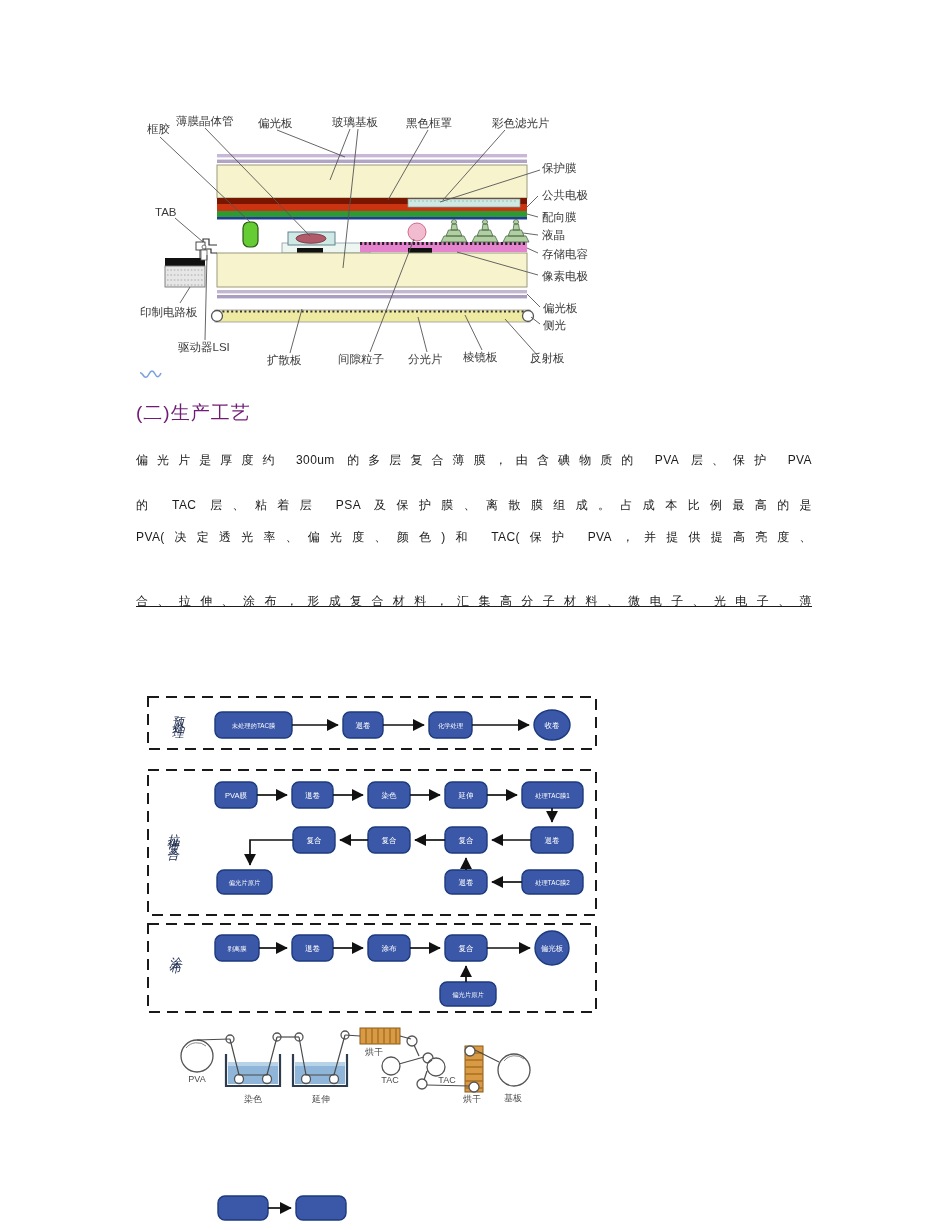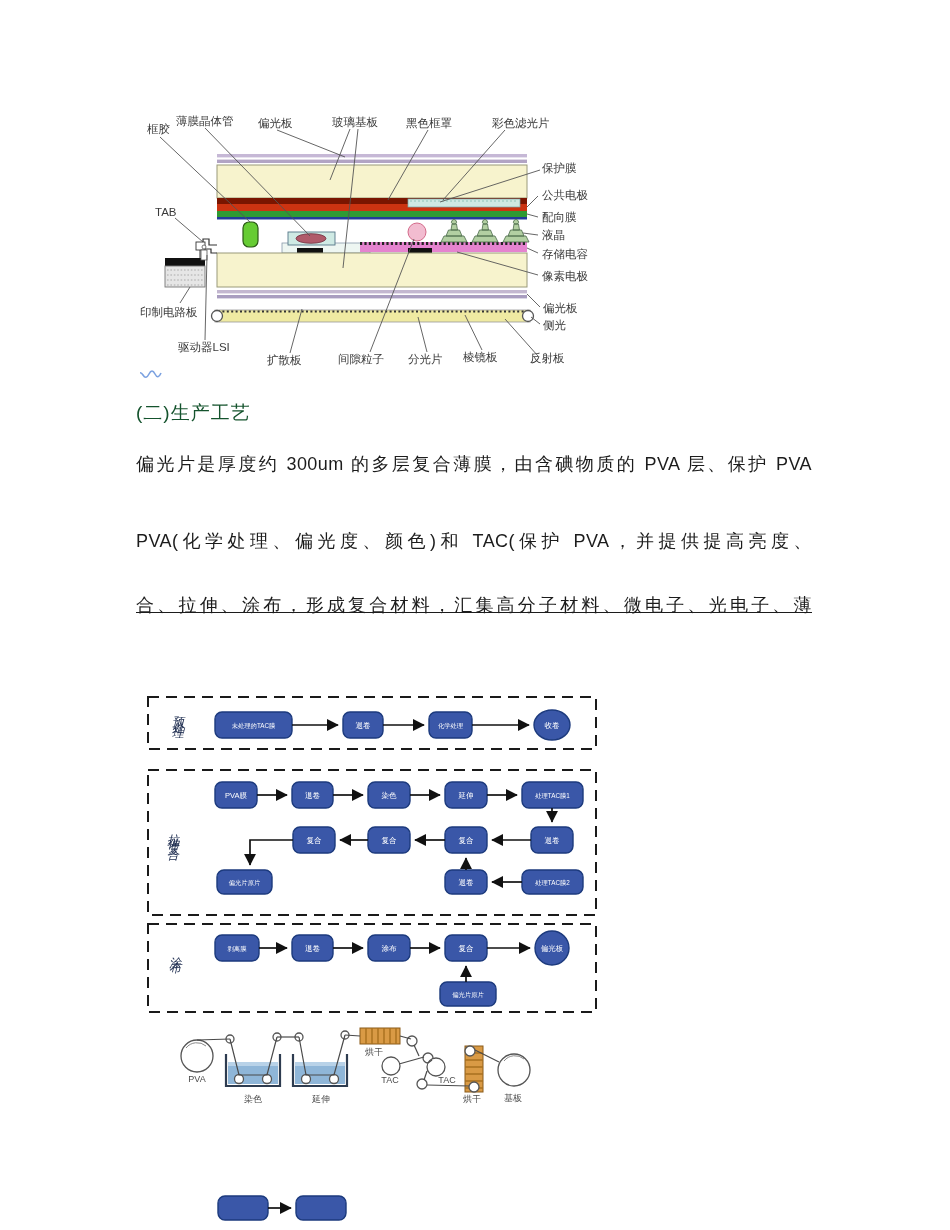--- a/index.html
+++ b/index.html
@@ -1,20 +1,20 @@
 <!DOCTYPE html>
 <html><head>
 <meta charset="utf-8">
 <style>
   html,body{margin:0;padding:0;background:#fff;}
   .page{position:relative;width:846px;height:1230px;background:#ffffff;overflow:hidden;
         font-family:"Liberation Sans",sans-serif;color:#1a1a1a;}
   .abs{position:absolute;}
-  .heading{left:136px;top:400px;font-size:19px;color:#14532d;letter-spacing:1px;}
-  .bodyline{left:136px;width:676px;font-size:18px;color:#1c1c1c;letter-spacing:0.4px;
+  .heading{left:136px;top:400px;font-size:19px;color:#701a75;letter-spacing:1px;}
+  .bodyline{left:136px;width:676px;font-size:12px;color:#1c1c1c;letter-spacing:0.4px;
             text-align:justify;text-align-last:justify;white-space:nowrap;}
   .vlabel{writing-mode:vertical-rl;text-orientation:upright;
           font-family:"Liberation Serif",serif;font-style:italic;
           font-size:12px;letter-spacing:5px;color:#1c2b4e;}
   svg text{font-family:"Liberation Sans",sans-serif;}
   .lcdlabel{font-size:11.5px;fill:#3a3a3a;}
   .leader{stroke:#555;stroke-width:0.9;fill:none;}
   .flownode{fill:#3a57a8;stroke:#1c3a7d;stroke-width:1.4;}
   .flowtext{fill:#ffffff;font-size:7.5px;text-anchor:middle;}
   .flowtext.small{font-size:6.3px;}
@@ -131,21 +131,22 @@
       <text class="lcdlabel" x="198" y="268">间隙粒子</text>
       <text class="lcdlabel" x="268" y="268">分光片</text>
       <text class="lcdlabel" x="323" y="266">棱镜板</text>
     </g>
 
     <path d="M-3 281 q3 -6 6 -1 t6 -1 t6 0 t6 -1" stroke="#5a8ad8" stroke-width="1.6" fill="none" opacity="0.8"></path>
   </svg>
 
   <div class="abs heading">(二)生产工艺</div>
   <div class="abs bodyline" style="top:452px;">偏光片是厚度约 300um 的多层复合薄膜，由含碘物质的 PVA 层、保护 PVA</div>
-  <div class="abs bodyline" style="top:529px;">PVA(化学处理、偏光度、颜色)和 TAC(保护 PVA，并提供提高亮度、</div>
+  <div class="abs bodyline" style="top:497px;">的 TAC 层、粘着层 PSA 及保护膜、离散膜组成。占成本比例最高的是</div>
+  <div class="abs bodyline" style="top:529px;">PVA(决定透光率、偏光度、颜色)和 TAC(保护 PVA，并提供提高亮度、</div>
   <div class="abs bodyline" style="top:593px;text-decoration:underline;">合、拉伸、涂布，形成复合材料，汇集高分子材料、微电子、光电子、薄</div>
 
   <div class="abs vlabel" style="left:169px;top:707px;">预处理</div>
   <div class="abs vlabel" style="left:164px;top:824px;">拉伸复合</div>
   <div class="abs vlabel" style="left:166px;top:947px;">涂布</div>
 
   <svg class="abs" style="left:140px;top:690px;" width="480" height="540" viewBox="0 0 480 540">
     <defs>
       <marker id="arr" markerWidth="8" markerHeight="8" refX="6.5" refY="3.5" orient="auto">
         <path d="M0,0 L7,3.5 L0,7 z" fill="#111"></path>

